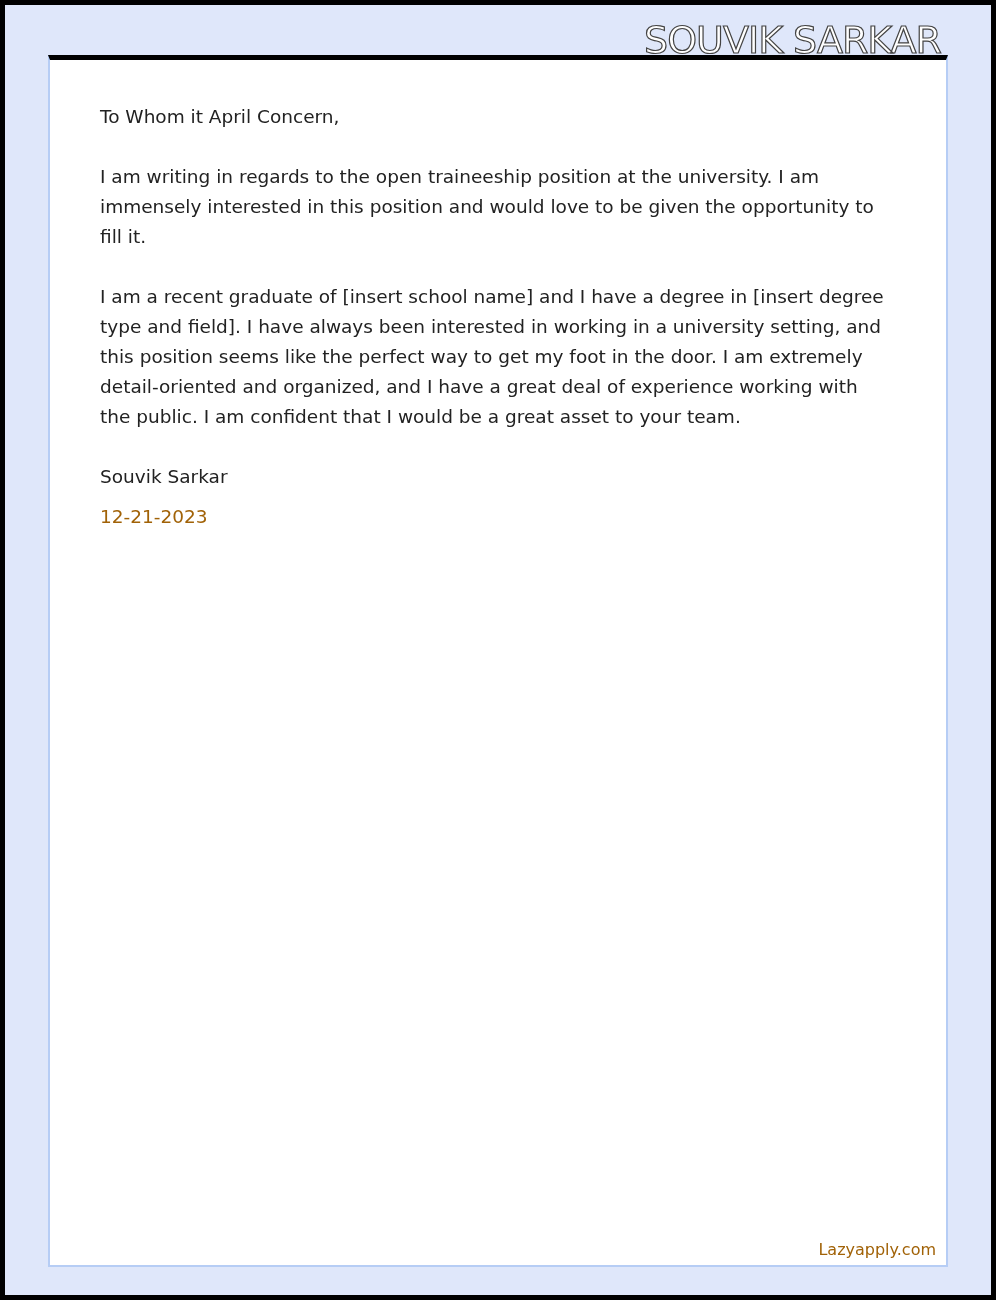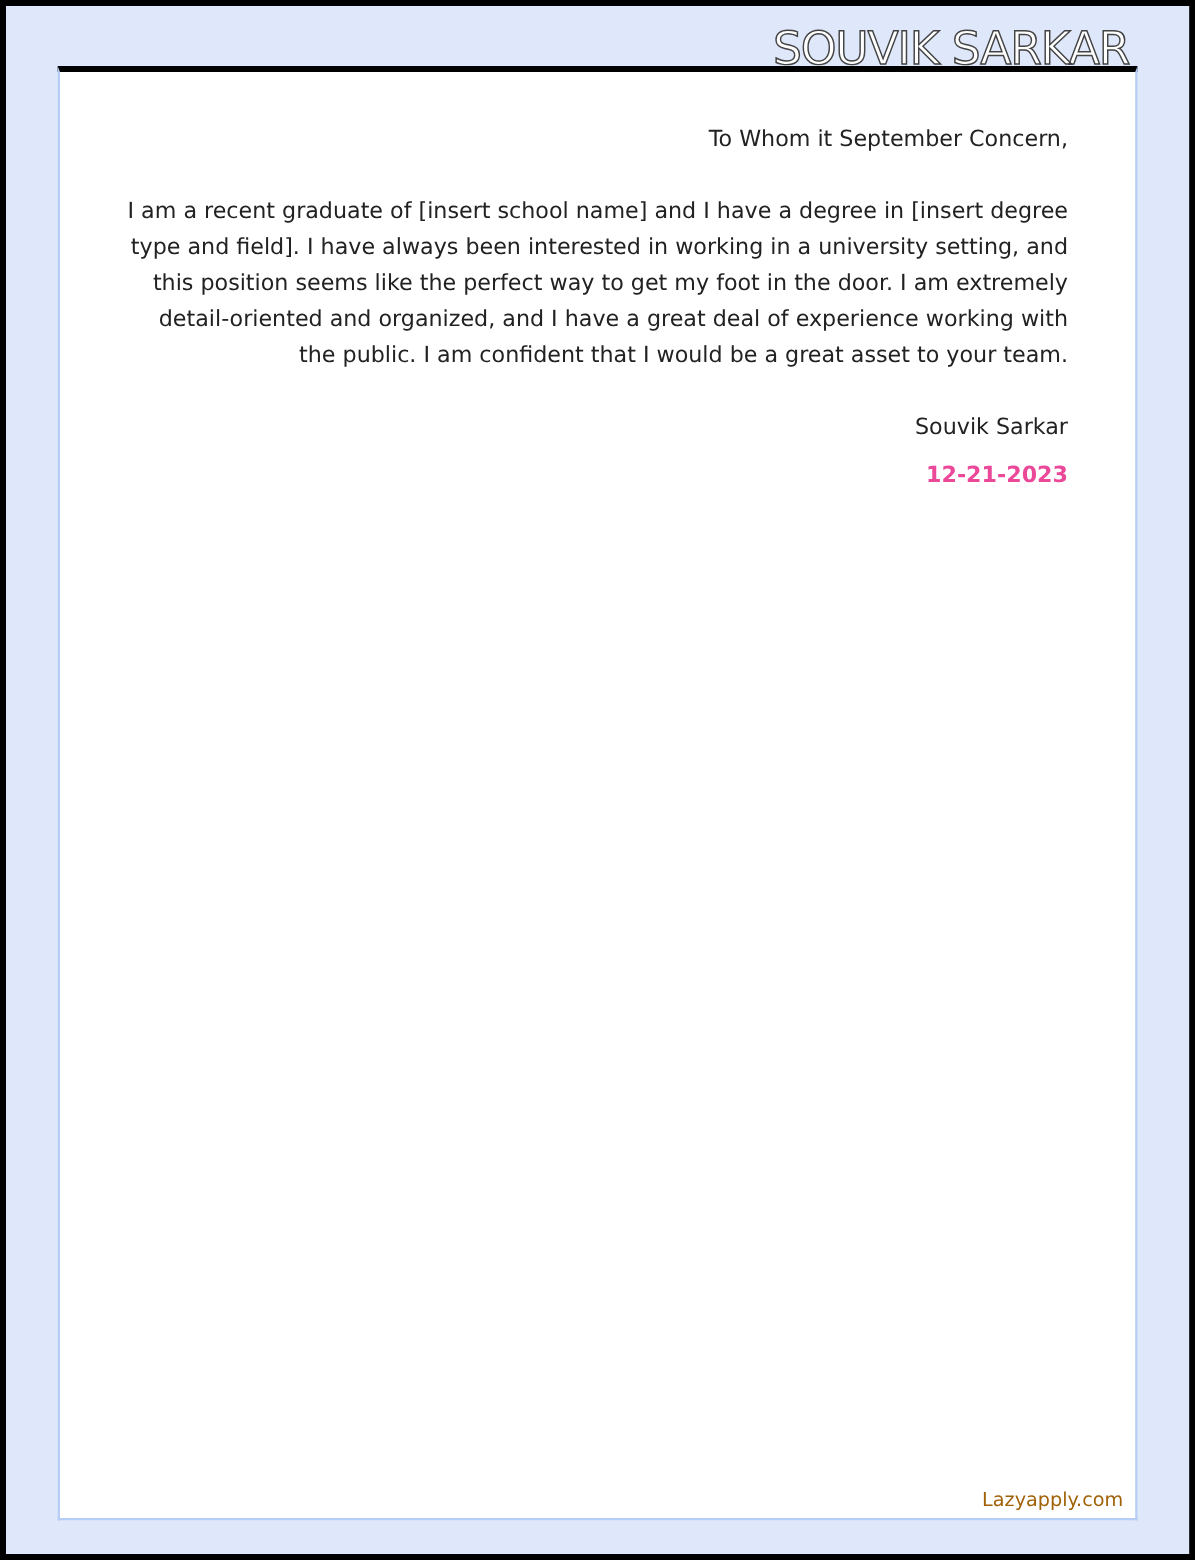--- a/index.html
+++ b/index.html
@@ -1,32 +1,33 @@
 <!DOCTYPE html>
 <html><head>
 <meta charset="utf-8">
 <style>
   html, body { margin:0; padding:0; }
   body { width:996px; height:1300px; background:#000; position:relative; overflow:hidden; font-family:"DejaVu Sans", sans-serif; }
-  .frame { position:absolute; left:5px; top:5px; width:986px; height:1290px; background:#dfe7fa;text-align:right; }
+  .frame { position:absolute; left:5px; top:5px; width:986px; height:1290px; background:#dfe7fa; }
   .title { position:absolute; right:50px; top:12px; font-family:"DejaVu Sans", sans-serif; font-size:38px; letter-spacing:-1px; color:#fff; -webkit-text-stroke:1.2px #444; line-height:46px; }
   .paper { position:absolute; left:43px; top:50px; width:896px; height:1205px; background:#fff; border-left:2px solid #b6cdf5; border-right:2px solid #b6cdf5; border-bottom:2px solid #b6cdf5; border-top:5px solid #000; }
   .body-text { position:absolute; left:50px; top:42px; width:790px; font-size:18.5px; line-height:30px; color:#222; }
   .body-text p { margin:0 0 30px 0; }
   .body-text p.sig { margin-bottom:10px; }
-  .date { color:#ec4899;font-weight:bold; }
+  .date { color:#a16207; }
   .footer { position:absolute; right:10px; bottom:6px; font-size:16px; color:#a16207; }
 </style>
 </head>
 <body>
 
 <div class="frame">
   <div class="title">SOUVIK SARKAR</div>
   <div class="paper">
     <div class="body-text">
-      <p>To Whom it September Concern,</p>
+      <p>To Whom it April Concern,</p>
+      <p>I am writing in regards to the open traineeship position at the university. I am immensely interested in this position and would love to be given the opportunity to fill it.</p>
       <p>I am a recent graduate of [insert school name] and I have a degree in [insert degree type and field]. I have always been interested in working in a university setting, and this position seems like the perfect way to get my foot in the door. I am extremely detail-oriented and organized, and I have a great deal of experience working with the public. I am confident that I would be a great asset to your team.</p>
       <p class="sig">Souvik Sarkar</p>
       <p class="date">12-21-2023</p>
     </div>
     <div class="footer">Lazyapply.com</div>
   </div>
 </div>
 
 </body></html>

